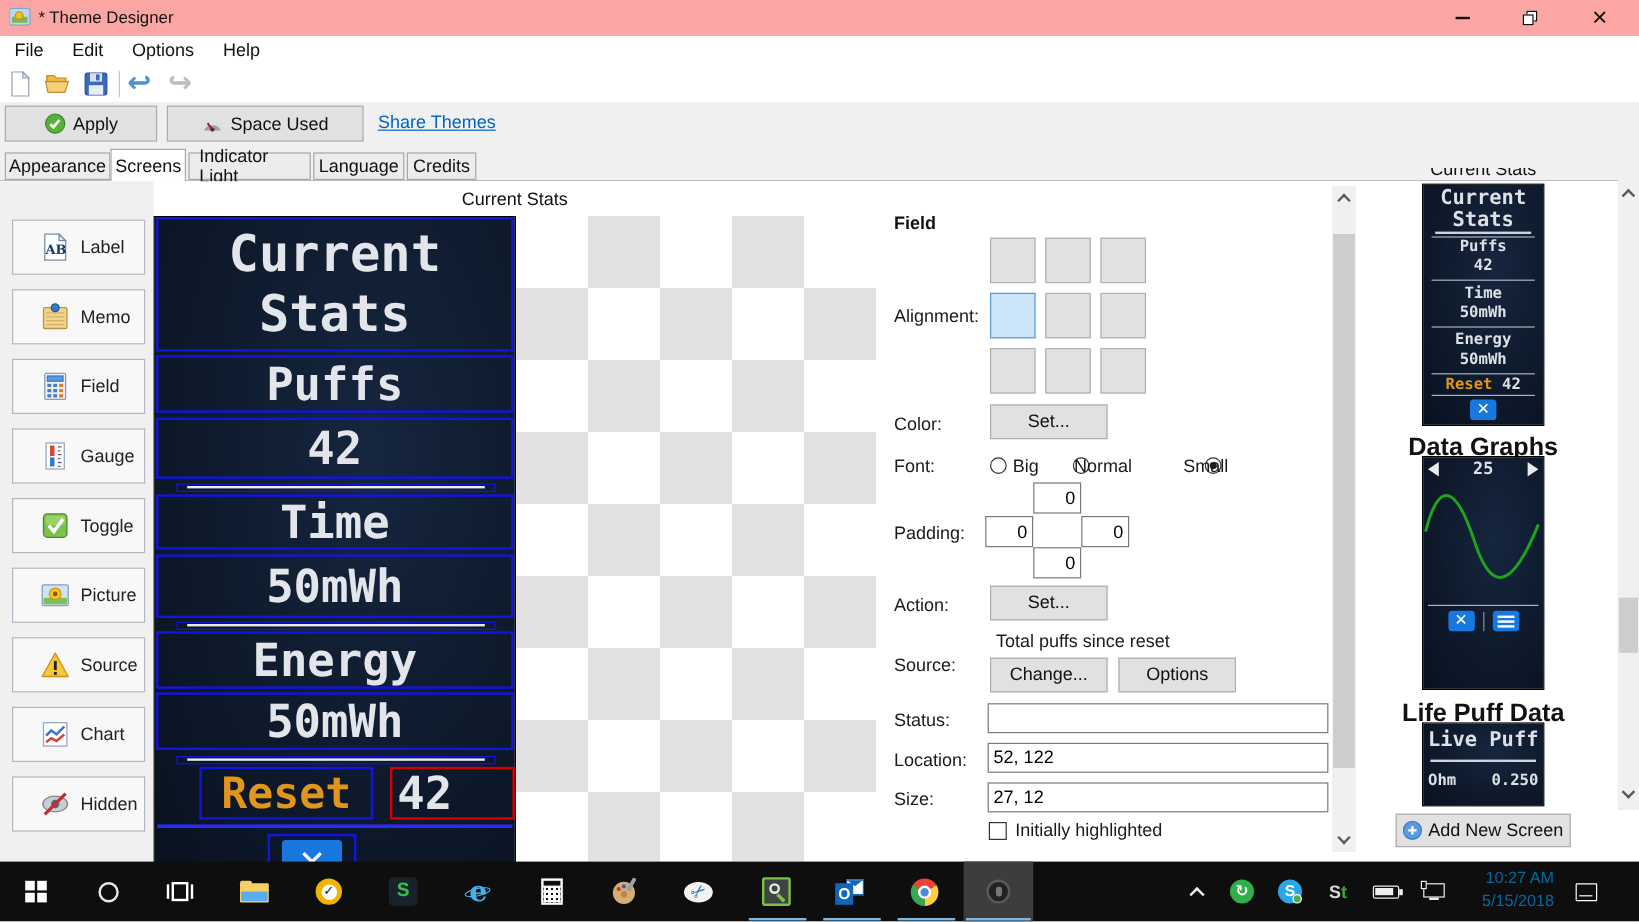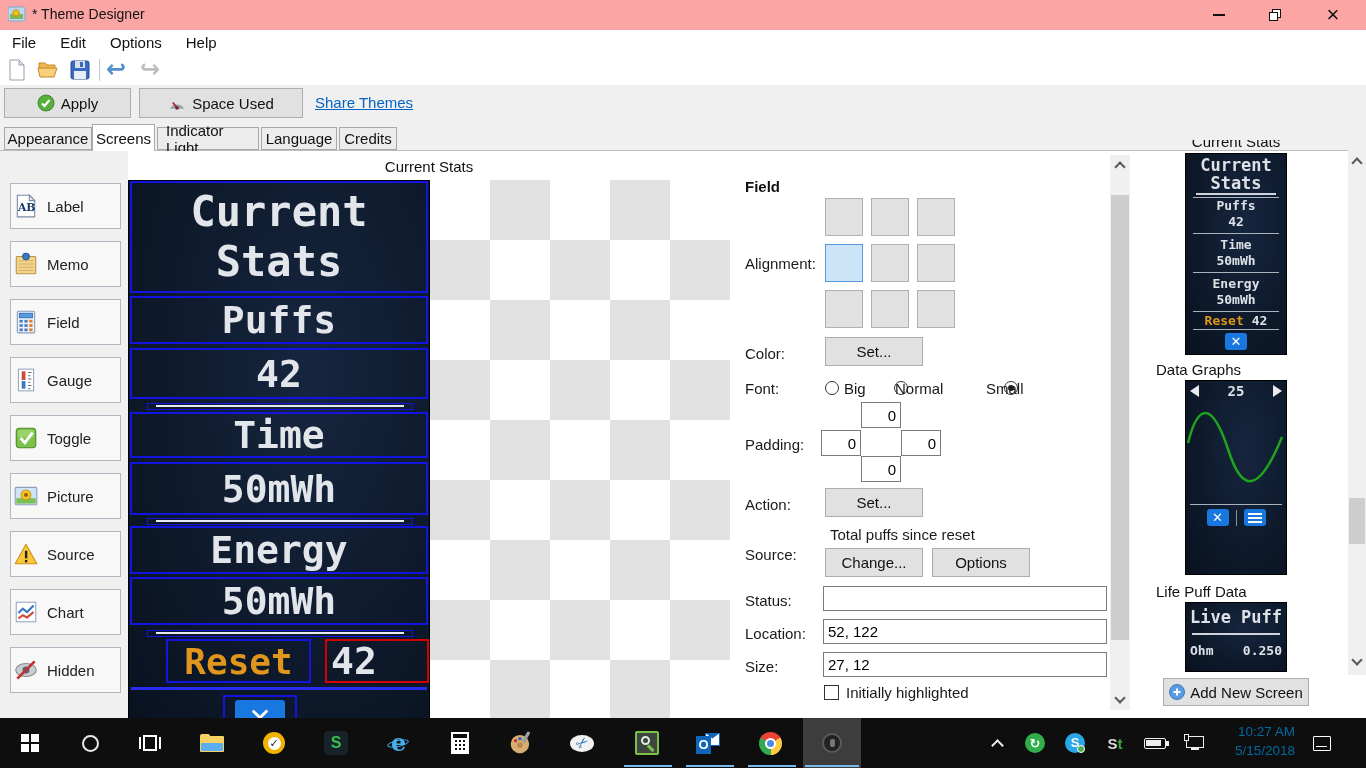--- a/index.html
+++ b/index.html
@@ -18,24 +18,24 @@
 .sep::after{content:"";display:block;height:2px;background:#e8eaf2;margin:1px 8px;}
 .chev{display:inline-block;width:8px;height:8px;border-left:2px solid #5a5a5a;border-top:2px solid #5a5a5a;}
 .chev.up{transform:rotate(45deg);}
 .chev.down{transform:rotate(225deg);}
 .sb-track{background:#f0f0f0;position:absolute;}
 .sb-thumb{background:#cdcdcd;position:absolute;left:1px;right:1px;}
 .align-cell{width:38px;height:38px;background:#e1e1e1;border:1px solid #b0b0b0;}
 .align-cell.sel{background:#cce4f7;border:1px solid #5599d6;}
 .radio{width:14px;height:14px;border:1px solid #333;border-radius:50%;background:#fff;display:inline-block;position:relative;}
 .radio.checked::after{content:"";position:absolute;left:3px;top:3px;width:6px;height:6px;border-radius:50%;background:#222;}
-.palette-btn{position:absolute;left:10px;width:111px;height:46px;background:#f8f8f8;border:1px solid #b0b8c4;display:flex;align-items:center;gap:8px;padding-left:2px;}
+.palette-btn{position:absolute;left:10px;width:111px;height:46px;background:#f8f8f8;border:1px solid #b0b8c4;display:flex;align-items:center;gap:8px;padding-left:22px;}
 .palette-btn span.t{font-size:15px;color:#222;}
 .thumb{position:absolute;left:1185px;width:102px;overflow:hidden;}
-.tlabel{position:absolute;font-size:15px;color:#111;width:160px;left:1156px;}
+.tlabel{position:absolute;font-size:21px;color:#111;text-align:center;width:160px;left:1156px;font-weight:bold;}
 .titem{color:#dde1e6;font-family:"DejaVu Sans Mono","Liberation Mono",monospace;font-weight:bold;}
 .xicon{background:#1878e0;border-radius:3px;color:#fff;font-weight:bold;display:flex;align-items:center;justify-content:center;font-family:"DejaVu Sans",sans-serif;}
 .tb-ic{position:absolute;top:727px;display:flex;align-items:center;justify-content:center;width:34px;height:32px;}
 .underline-bar{position:absolute;top:765px;height:2px;background:#76b9ed;}
 .menu-item{padding:0 12px;font-size:15px;height:25px;display:flex;align-items:center;}
 .tab{position:absolute;top:127px;height:23px;background:#ececec;border:1px solid #a8a8a8;display:flex;align-items:center;justify-content:center;font-size:15px;padding:0 8px;}
 .tab.active{top:124px;height:27px;background:#fff;border-bottom:none;z-index:2;}
 </style>
 </head>
 <body>

